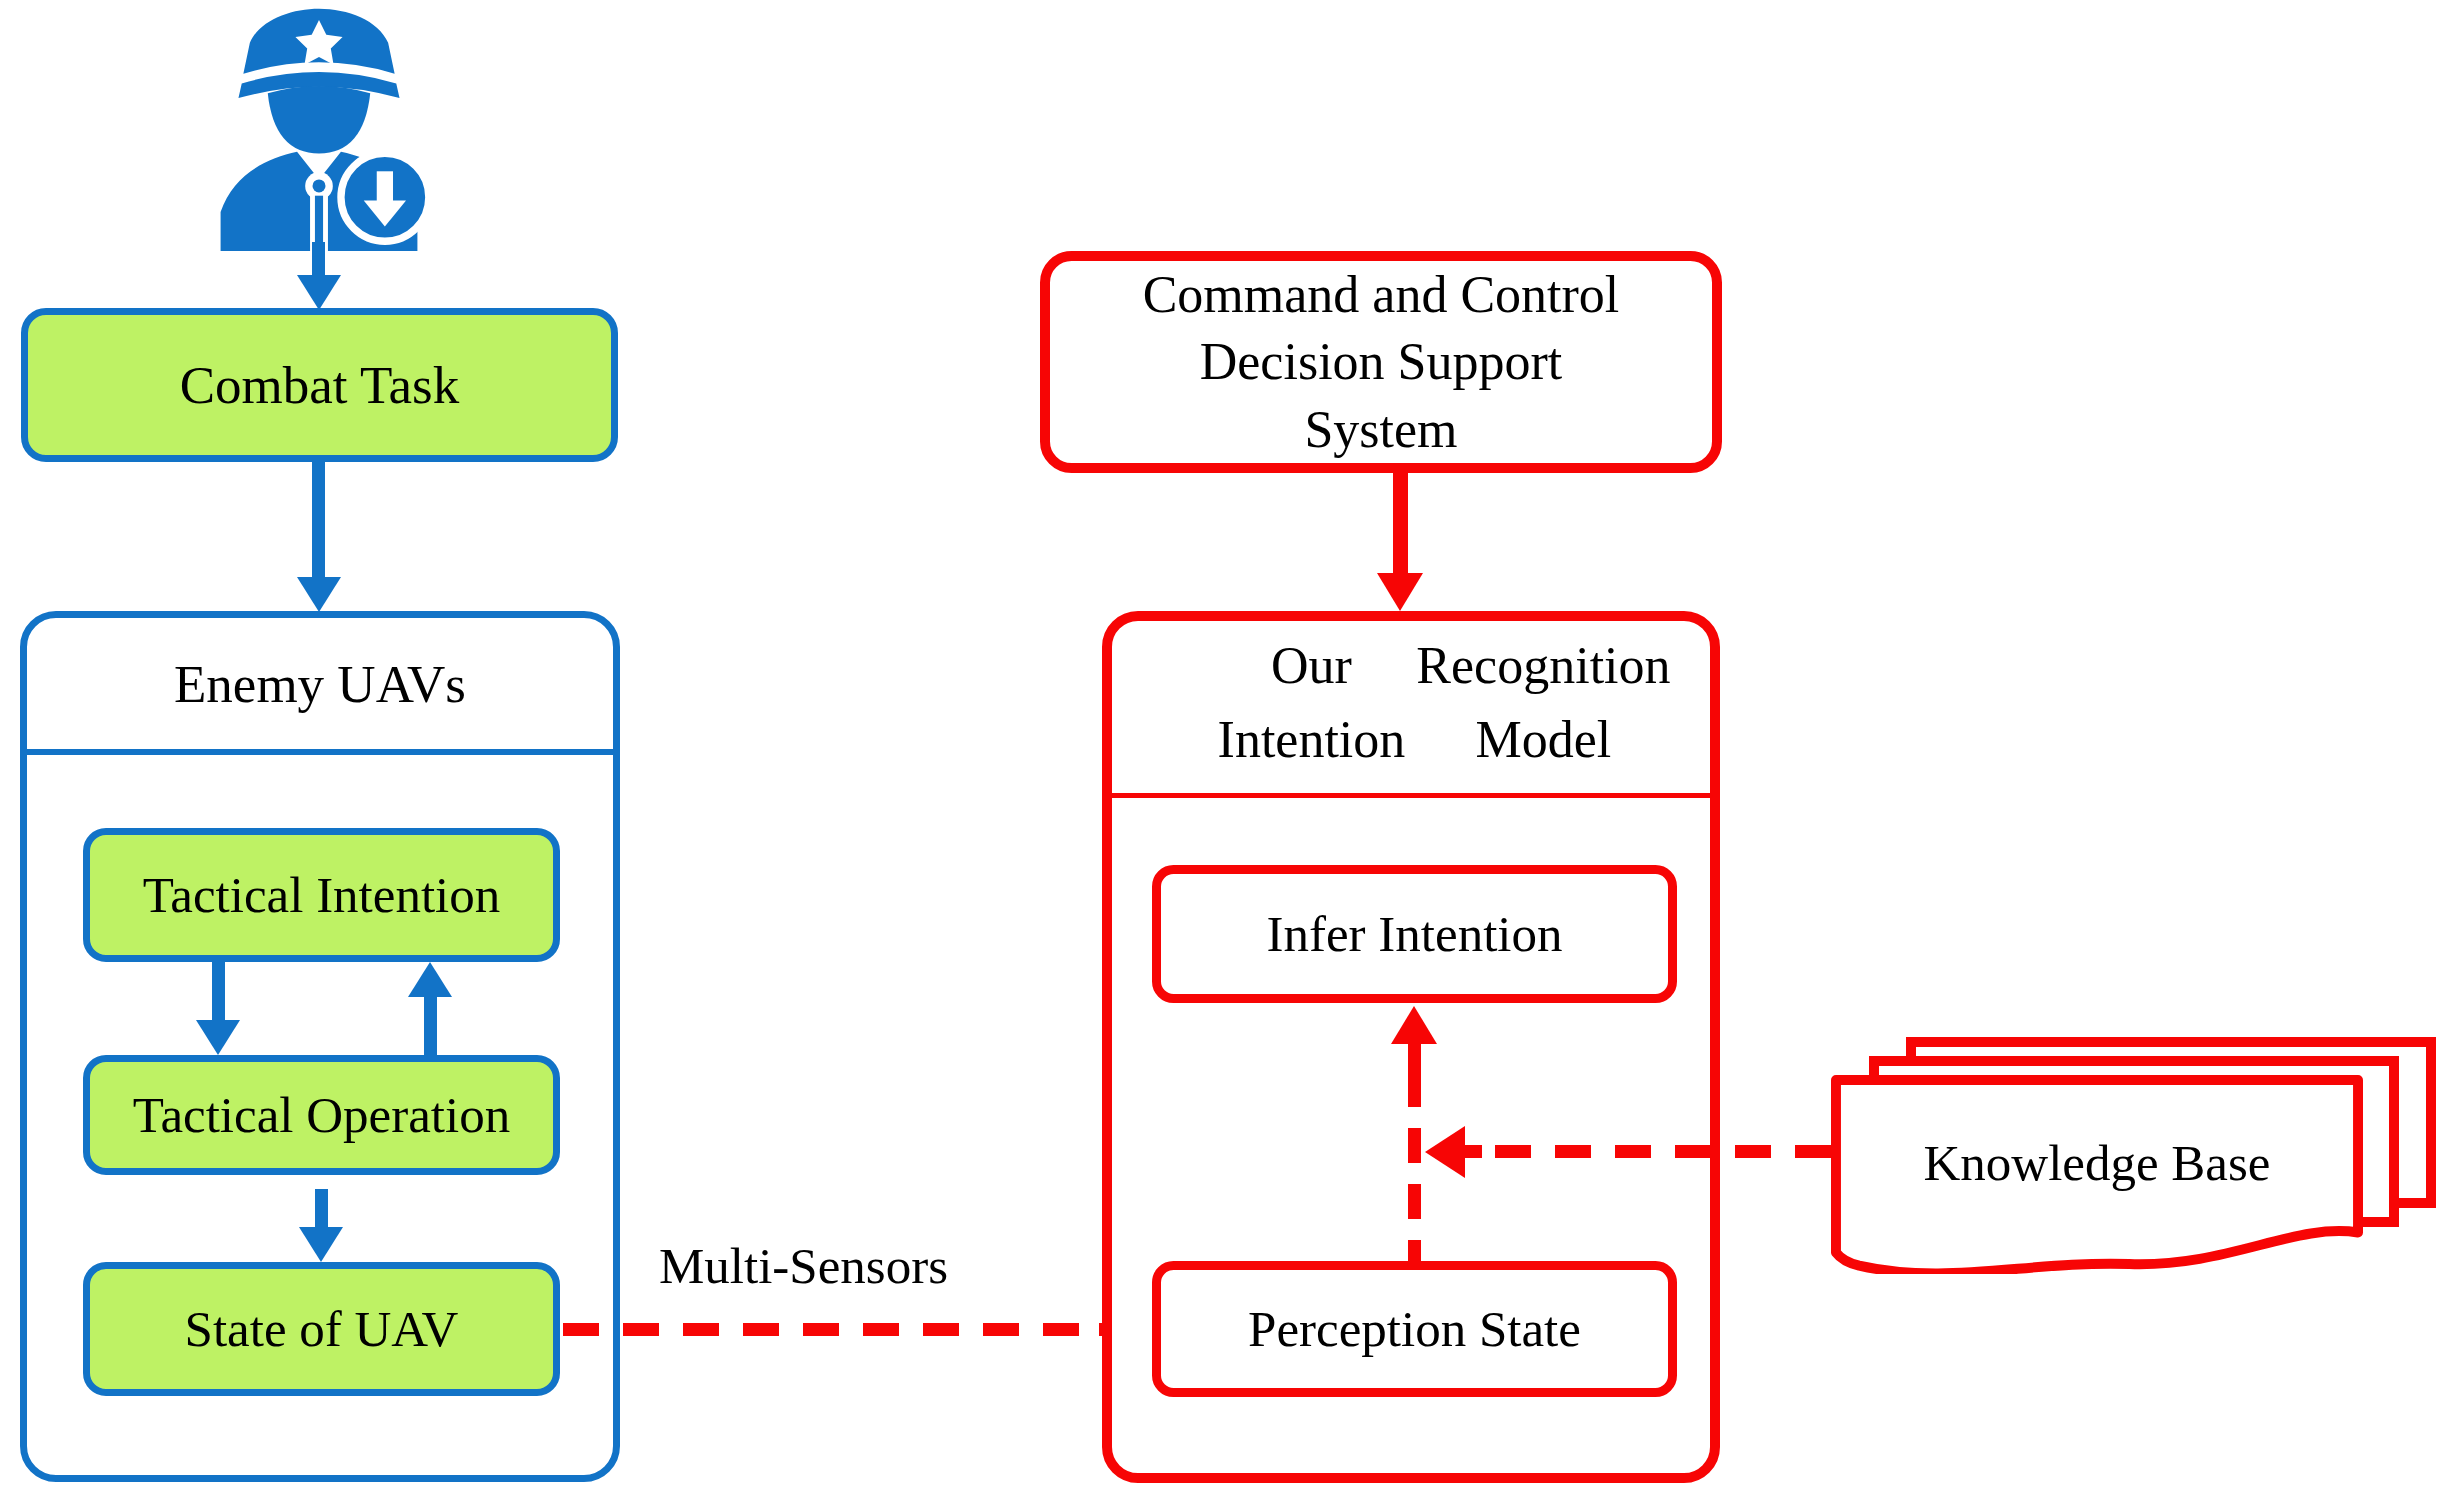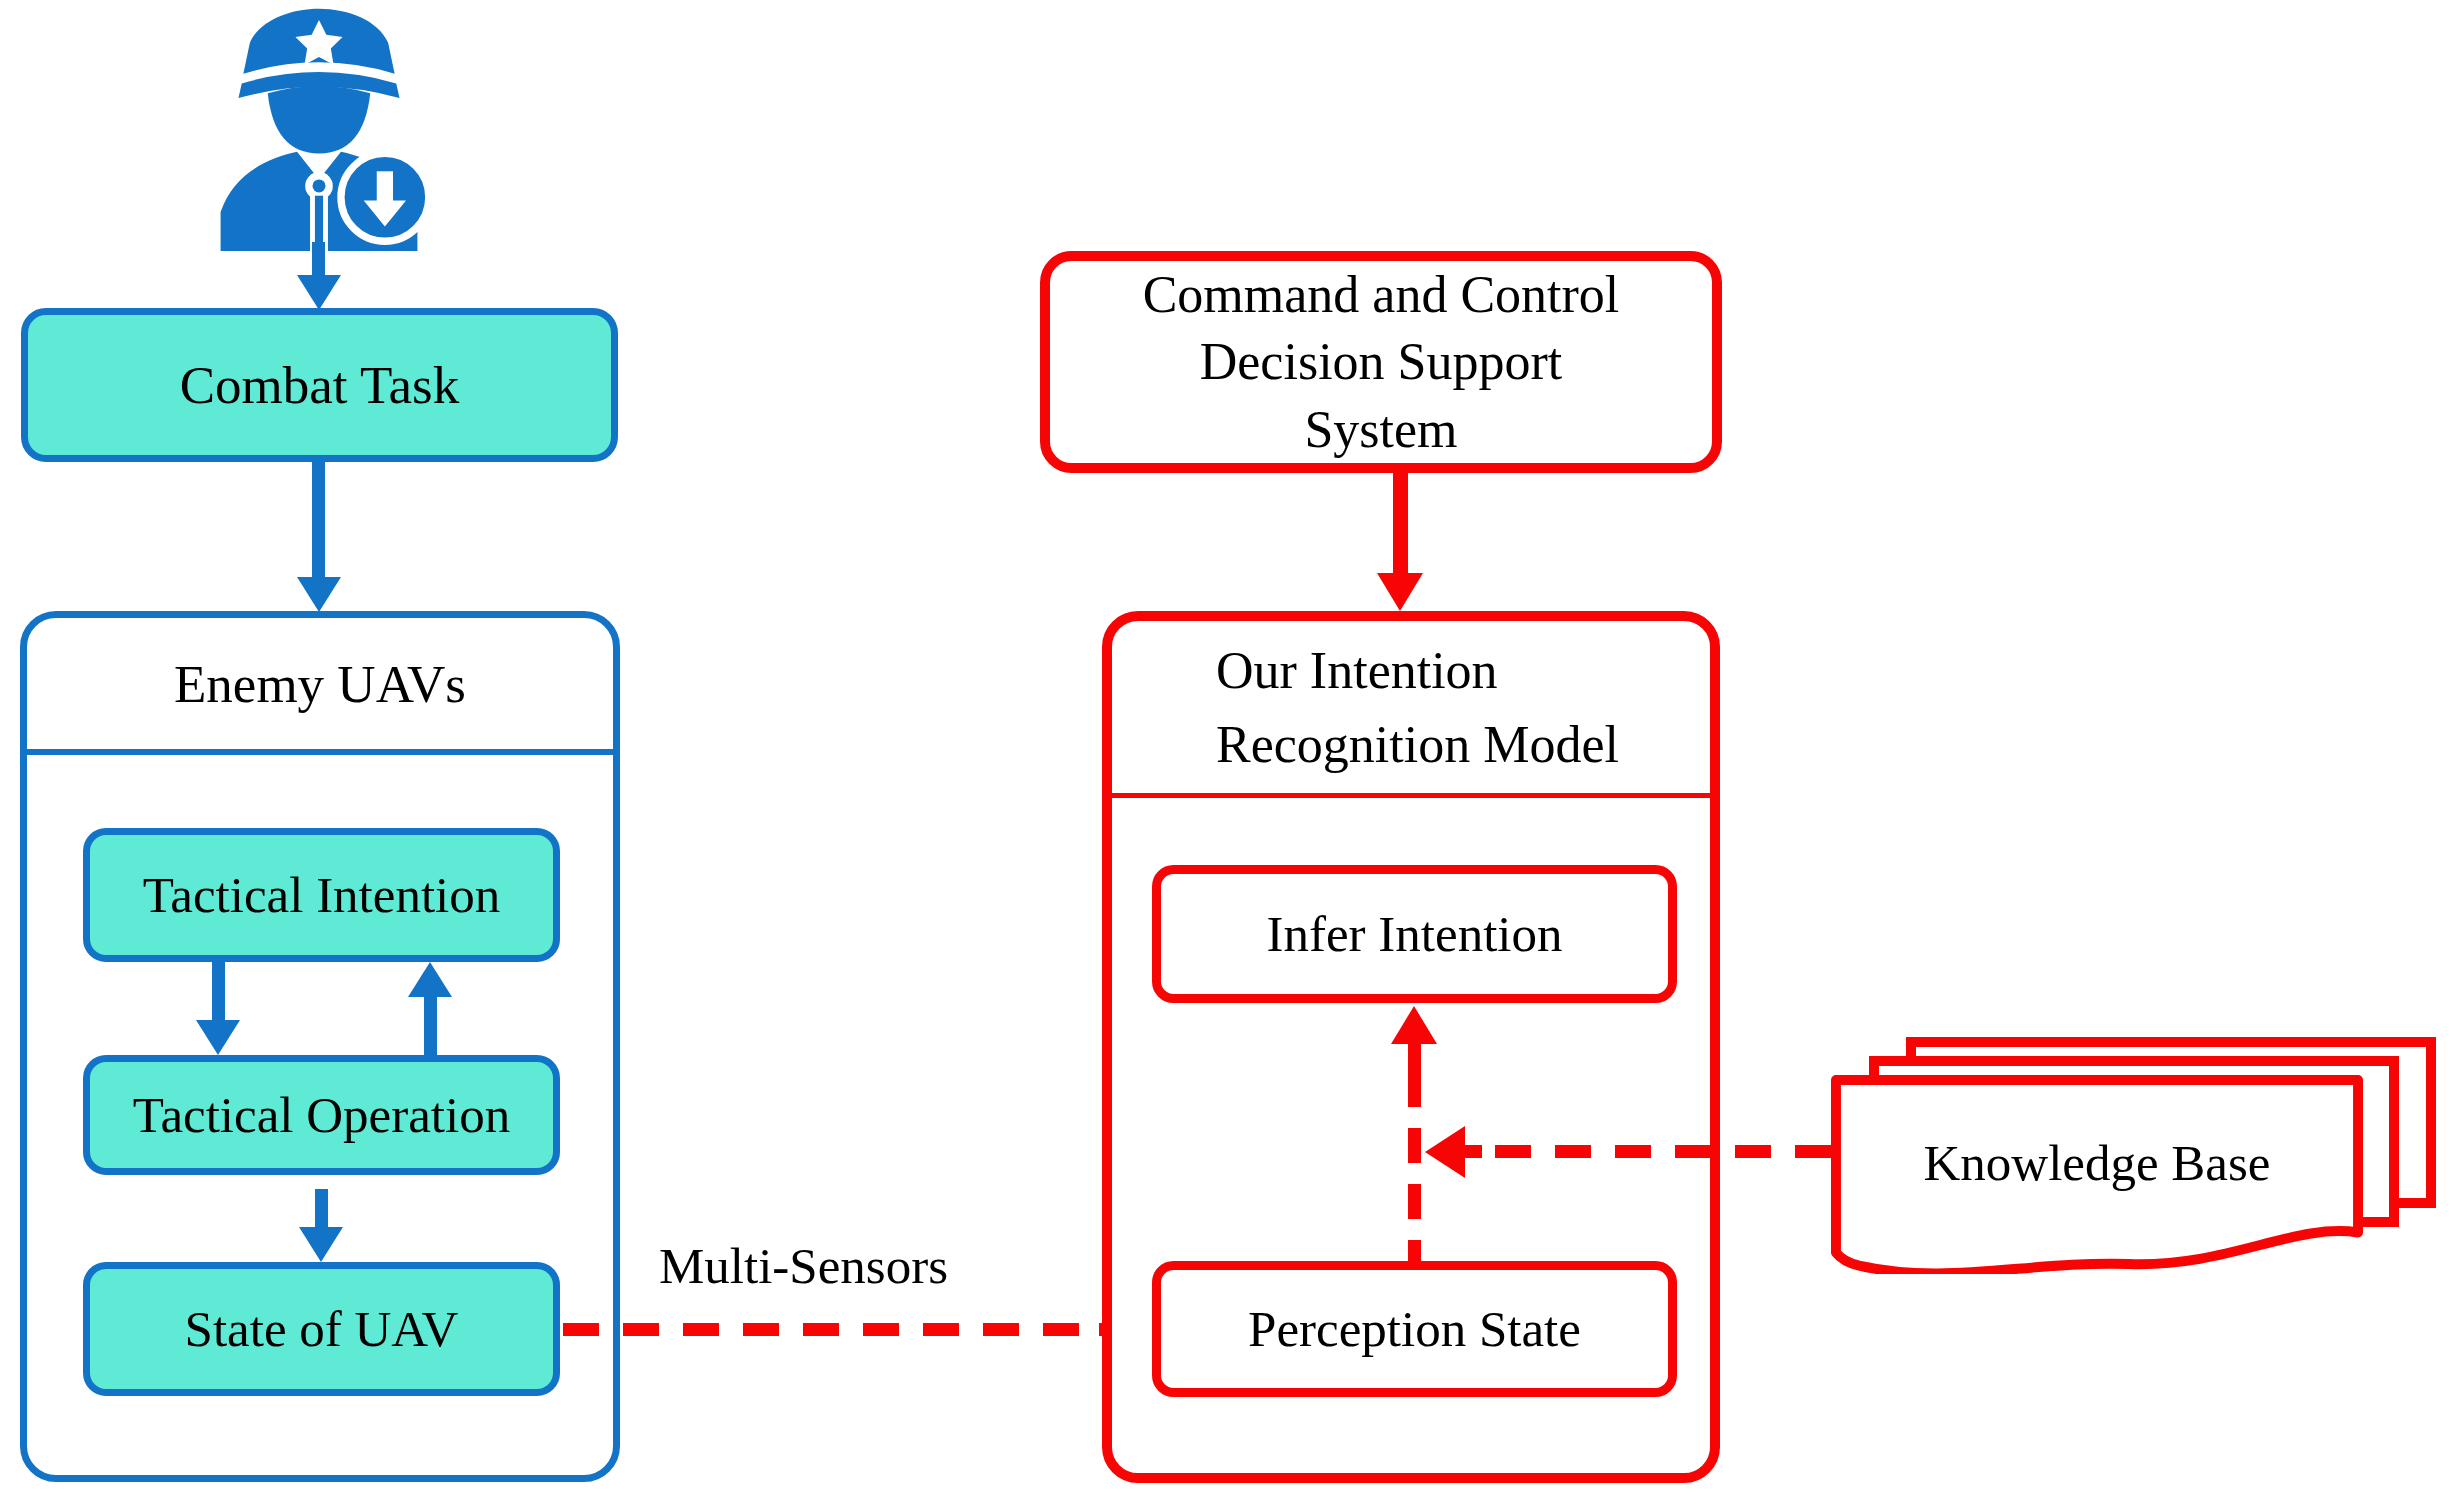--- a/index.html
+++ b/index.html
@@ -8,39 +8,39 @@
     --ink:#000000;
   }
   html,body{margin:0;padding:0;background:#ffffff;}
   .canvas{
     position:relative;width:2450px;height:1505px;background:#ffffff;
     font-family:"Liberation Serif", serif;color:var(--ink);overflow:hidden;
   }
   .abs{position:absolute;box-sizing:border-box;}
   .lbl{display:flex;align-items:center;justify-content:center;text-align:center;}
   
-  .bbox{background:#5eead4;border:7.5px solid var(--blue);border-radius:23px;font-size:53px;}
+  .bbox{background:#bef264;border:7.5px solid var(--blue);border-radius:23px;font-size:53px;}
   .bcontainer{background:#fff;border:7.5px solid var(--blue);border-radius:36px;}
   .bdivider{position:absolute;left:0;right:0;height:5.8px;background:var(--blue);}
   .bstem{background:var(--blue);}
   .bhead-down{width:0;height:0;border-left:22.4px solid transparent;border-right:22.4px solid transparent;border-top:35px solid var(--blue);}
   .bhead-up{width:0;height:0;border-left:22.4px solid transparent;border-right:22.4px solid transparent;border-bottom:35px solid var(--blue);}
   
   .rbox{background:#fff;border:9px solid var(--red);border-radius:21.5px;font-size:53px;}
   .rcontainer{background:#fff;border:10px solid var(--red);border-radius:36px;}
   .rdivider{position:absolute;left:0;right:0;height:5px;background:var(--red);}
   .rstem{background:var(--red);}
   .rhead-down{width:0;height:0;border-left:23px solid transparent;border-right:23px solid transparent;border-top:38px solid var(--red);}
   .rhead-up{width:0;height:0;border-left:23px solid transparent;border-right:23px solid transparent;border-bottom:38px solid var(--red);}
   .rhead-left{width:0;height:0;border-top:26px solid transparent;border-bottom:26px solid transparent;border-right:40px solid var(--red);}
   .rhead-right{width:0;height:0;border-top:26px solid transparent;border-bottom:26px solid transparent;border-left:40px solid var(--red);}
   .hdash{height:13.3px;background:repeating-linear-gradient(90deg,var(--red) 0 36px,transparent 36px 60px);}
   .vdash{width:13.3px;background:repeating-linear-gradient(180deg,var(--red) 0 35px,transparent 35px 56px);}
   .sheet{background:#fff;border:10px solid var(--red);}
-  .title-left{display:flex;flex-direction:column;justify-content:center;text-align:left;}
+  .title-left{display:flex;flex-direction:row;justify-content:center;text-align:center;}
 </style>
 </head>
 <body>
 
 <div class="canvas">
 
   <svg class="abs" style="left:207px;top:6.6px;width:224px;height:244px;color:var(--blue);" viewBox="0 0 270 300">
     <g fill="currentColor">
       <path d="M135 2 C100 2 62 16 50 44 L42 82 Q135 54 228 82 L220 44 C208 16 170 2 135 2 Z"></path>
       <path d="M40 94 Q135 66 230 94 L234 112 Q135 84 36 112 Z"></path>

